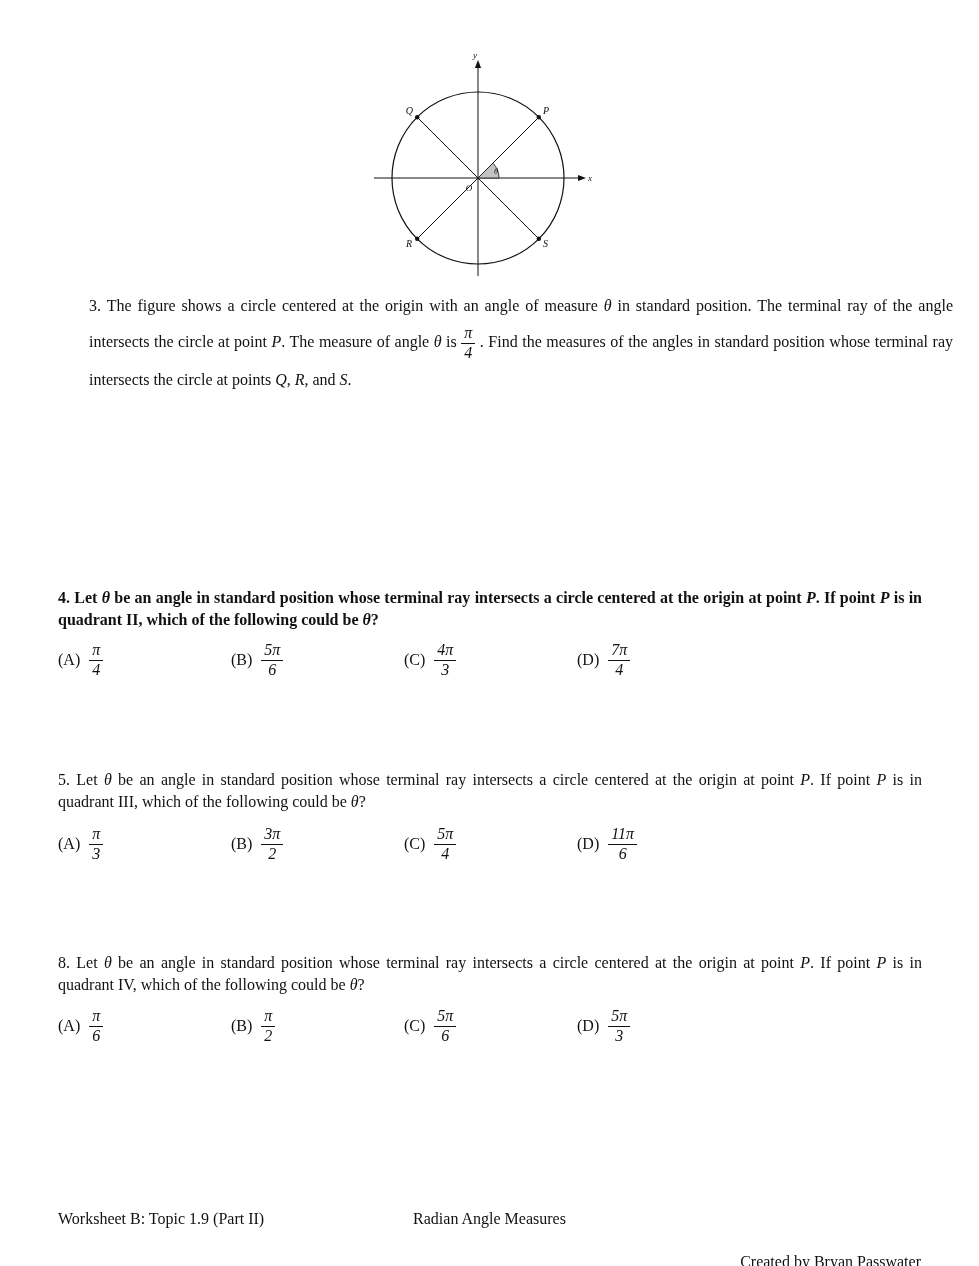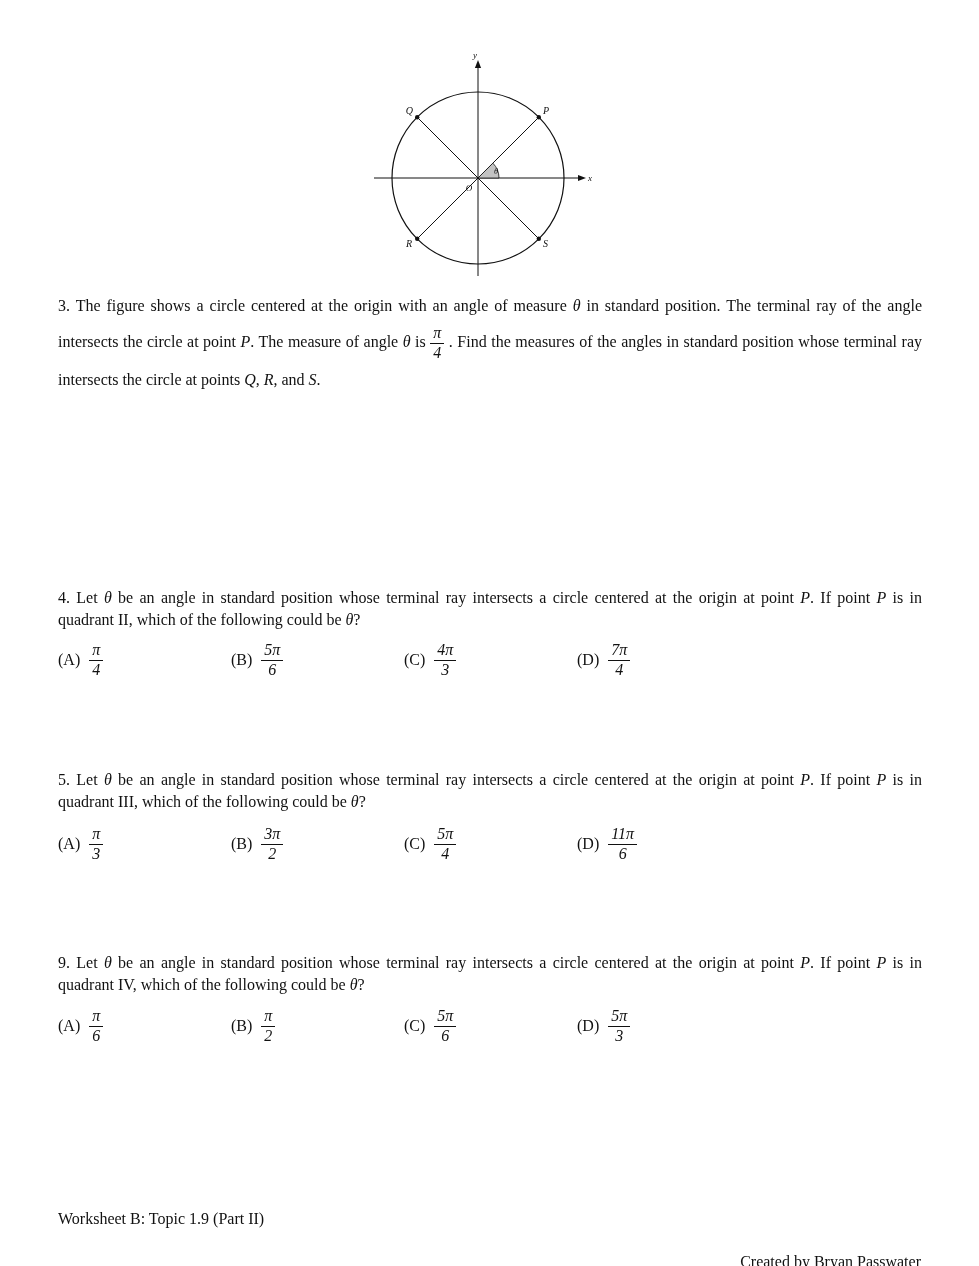--- a/index.html
+++ b/index.html
@@ -19,22 +19,22 @@
   .figure .sector { fill: #c3c3c3; stroke: #111; stroke-width: 0.8; }
   .svg-lab { font-family: "Liberation Serif", serif; font-style: italic; font-size: 10px; fill: #111; }
   .svg-lab.small { font-size: 9px; }
   .svg-lab.tiny { font-size: 8.5px; }
 
   
   .question {
     position: absolute; left: 58px; width: 864px;
     font-size: 16px; text-align: justify; color: #111;
   }
-  #q3-text { top: 288px; line-height: 36px; }
-  #q4-text { top: 587px; line-height: 22px; }
+  #q3-text { top: 288px; line-height: 36px; margin-left: 31px; }
+  #q4-text { top: 587px; line-height: 22px; font-weight: bold; }
   #q5-text { top: 769px; line-height: 22px; }
   #q6-text { top: 952px; line-height: 22px; }
 
   .it { font-style: italic; }
   .bd { font-weight: normal; }
 
   .options { position: absolute; left: 58px; display: flex; height: 48px; }
   #q4-options { top: 636px; }
   #q5-options { top: 820px; }
   #q6-options { top: 1002px; }
@@ -146,21 +146,21 @@
     </div>
     <div class="option">
       <span class="opt-label">(D)</span>
       <span class="frac">
         <span class="num it">11π</span>
         <span class="den it">6</span>
       </span>
     </div>
   </div>
 
-  <p class="question" id="q6-text"><span>9.  Let </span><span class="it">θ</span><span> be an angle in standard position whose terminal ray intersects a circle centered at the origin at point </span><span class="it">P</span><span>.  If point </span><span class="it">P</span><span> is in quadrant IV, which of the following could be </span><span class="it">θ</span><span>?</span></p>
+  <p class="question" id="q6-text"><span>8.  Let </span><span class="it">θ</span><span> be an angle in standard position whose terminal ray intersects a circle centered at the origin at point </span><span class="it">P</span><span>.  If point </span><span class="it">P</span><span> is in quadrant IV, which of the following could be </span><span class="it">θ</span><span>?</span></p>
 
   <div class="options" id="q6-options">
     <div class="option">
       <span class="opt-label">(A)</span>
       <span class="frac">
         <span class="num it">π</span>
         <span class="den it">6</span>
       </span>
     </div>
     <div class="option">
@@ -181,16 +181,17 @@
       <span class="opt-label">(D)</span>
       <span class="frac">
         <span class="num it">5π</span>
         <span class="den it">3</span>
       </span>
     </div>
   </div>
 
   <div class="footer">
     <span class="footer-left"><span class="bd">Worksheet B</span><span>: Topic 1.9 (Part II)</span></span>
+    <span class="footer-center">Radian Angle Measures</span>
     <span class="footer-right">Created by Bryan Passwater</span>
   </div>
 
 </div>
 
 </body></html>

